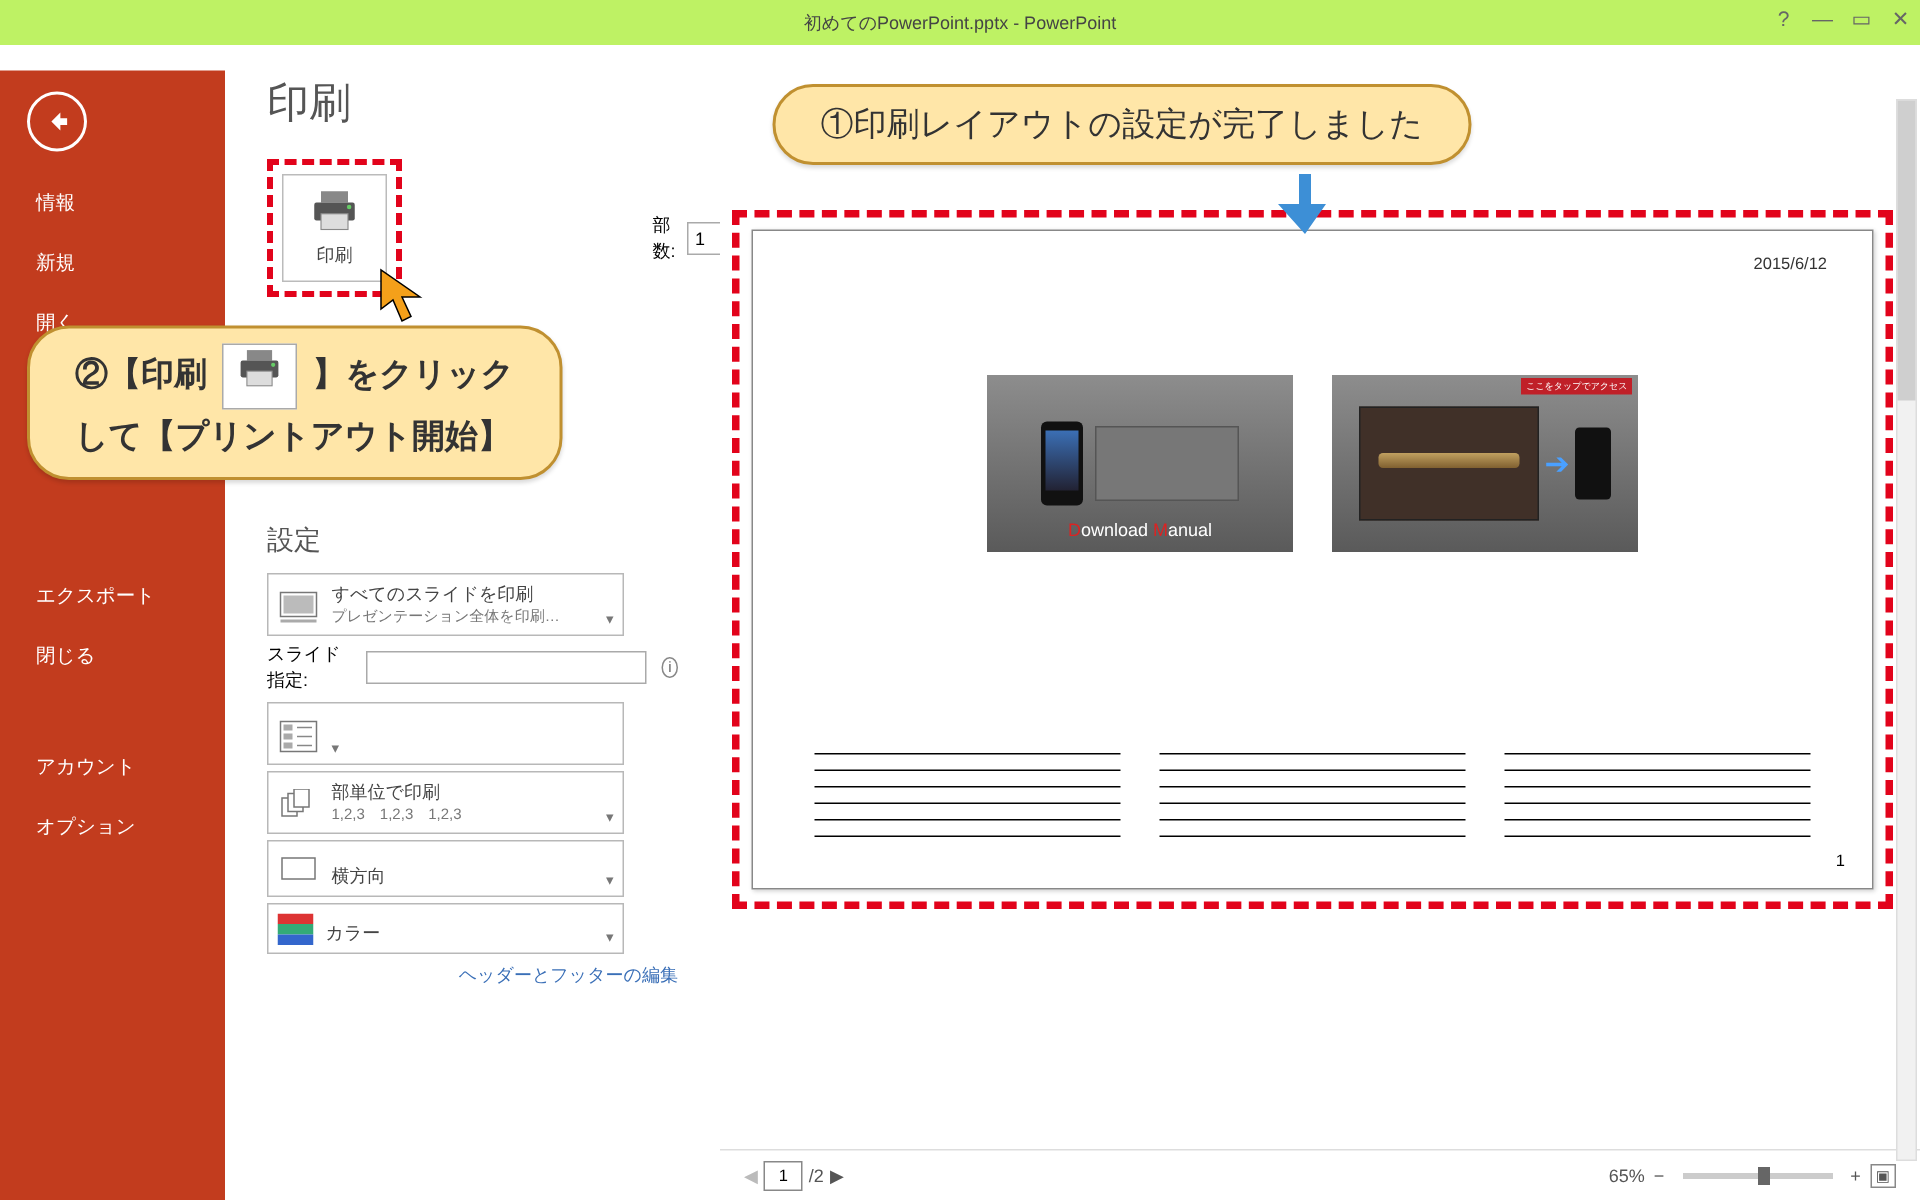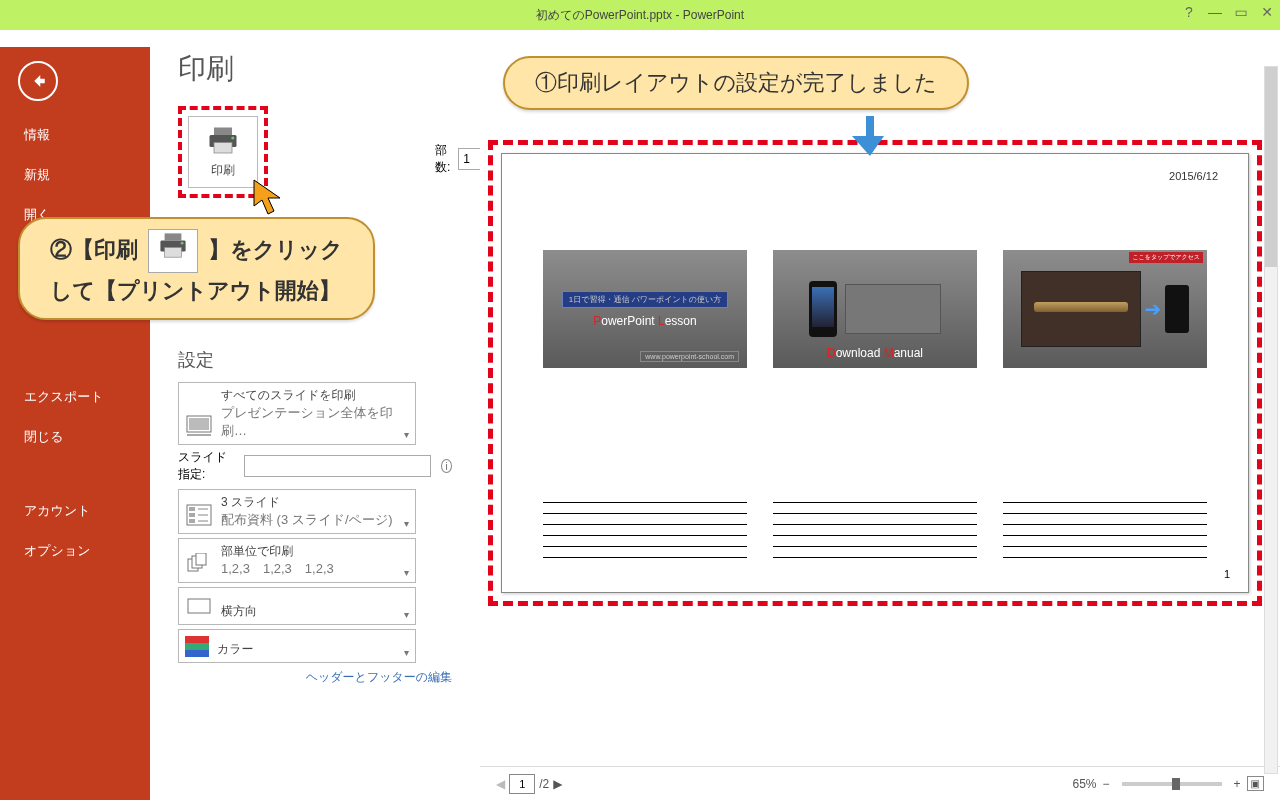--- a/index.html
+++ b/index.html
@@ -34,21 +34,21 @@
 .copies { position: absolute; left: 285px; top: 112px; display: flex; align-items: center; gap: 8px; font-size: 12px; }
 .copies input { width: 55px; height: 22px; border: 1px solid #aaa; padding: 2px 4px; font-size: 12px; }
 .spin { display: flex; flex-direction: column; border: 1px solid #aaa; border-left: none; }
 .spin span { width: 14px; height: 10px; font-size: 7px; text-align: center; cursor: pointer; line-height: 10px; color: #666; }
 
 .section-h { font-size: 18px; color: #555; margin: 150px 0 10px 0; }
 .dd { width: 238px; min-height: 42px; border: 1px solid #b8b8b8; display: flex; align-items: flex-end; padding: 4px 6px; gap: 8px; cursor: pointer; margin-bottom: 4px; background: #fff; }
 .dd .icon { width: 28px; height: 28px; display: flex; align-items: center; justify-content: center; flex-shrink: 0; }
 .dd .txt { flex: 1; font-size: 12px; color: #444; line-height: 1.4; }
 .dd .txt .t1 { }
-.dd .txt .t2 { color: #777; font-size: 13px; }
+.dd .txt .t2 { color: #777; font-size: 10px; }
 .dd .caret { color: #777; font-size: 10px; }
 
 .slidespec { display: flex; align-items: center; gap: 10px; margin: 3px 0 6px 0; font-size: 12px; }
 .slidespec input { flex: 1; height: 22px; border: 1px solid #aaa; padding: 2px 4px; }
 .info-i { width: 14px; height: 14px; border: 1px solid #888; border-radius: 50%; font-size: 10px; color: #666; display: flex; align-items: center; justify-content: center; cursor: pointer; }
 
 .dd.single { min-height: 34px; }
 .dd.color .swatch { width: 24px; height: 22px; }
 .linklike { text-align: right; font-size: 12px; color: #3a6fb7; cursor: pointer; margin-top: 6px; }
 
@@ -72,21 +72,21 @@
 .pfooter .spacer { flex: 1; }
 .slider { width: 100px; height: 4px; background: #ccc; position: relative; margin: 0 6px; }
 .slider .thumb { position: absolute; left: 50%; top: -4px; width: 8px; height: 12px; background: #666; }
 
 
 .vscroll { position: absolute; right: 2px; top: 36px; width: 14px; height: 708px; background: #f1f1f1; border: 1px solid #ddd; }
 .vscroll .thumb { width: 100%; height: 200px; background: #cfcfcf; }
 
 
 .callout { position: absolute; background: #ffe6a8; border: 2px solid #c09030; border-radius: 28px; padding: 10px 30px; font-size: 22px; color: #333; box-shadow: 0 2px 3px rgba(0,0,0,0.15); }
-.callout1 { left: 503px; top: 56px; }
+.callout1 { left: 515px; top: 56px; }
 .arrow-down { position: absolute; left: 852px; top: 116px; }
 .arrow-down svg { width: 36px; height: 40px; fill: #3d8fd6; }
 .callout2 { left: 18px; top: 217px; z-index: 10; line-height: 1.6; font-weight: bold; }
 .callout2 .printicon { display: inline-block; vertical-align: middle; margin: 0 4px; padding: 2px 6px; border: 1px solid #aaa; background: #fff; }
 .cursor { position: absolute; left: 252px; top: 178px; z-index: 12; }
 .cursor svg { width: 34px; height: 38px; }
 
 
 .s1 .ribbon { background: #253d84; padding: 2px 6px; border: 1px solid #6a7fc0; font-size: 8px; margin-bottom: 6px; }
 .s1 .ribtxt { font-size: 8px; color: #ccc; }
@@ -195,24 +195,20 @@
           <svg width="26" height="22" viewBox="0 0 26 22">
               <rect x="1" y="1" width="24" height="20" fill="none" stroke="#777"></rect>
               <rect x="3" y="3" width="6" height="4" fill="#aaa"></rect>
               <rect x="3" y="9" width="6" height="4" fill="#aaa"></rect>
               <rect x="3" y="15" width="6" height="4" fill="#aaa"></rect>
               <line x1="12" y1="5" x2="22" y2="5" stroke="#888"></line>
               <line x1="12" y1="11" x2="22" y2="11" stroke="#888"></line>
               <line x1="12" y1="17" x2="22" y2="17" stroke="#888"></line>
             </svg>
         </div>
-        <div class="txt">
-          <div class="t1">3 スライド</div>
-          <div class="t2">配布資料 (3 スライド/ページ)</div>
-        </div>
         <div class="caret">▾</div>
       </div>
 
       <div class="dd">
         <div class="icon">
           <svg width="26" height="22" viewBox="0 0 26 22">
               <rect x="2" y="6" width="10" height="12" fill="none" stroke="#777"></rect>
               <rect x="6" y="3" width="10" height="12" fill="#fff" stroke="#777"></rect>
               <rect x="10" y="0" width="10" height="12" fill="#fff" stroke="#777"></rect>
             </svg>
@@ -252,27 +248,20 @@
 
       <div class="linklike">ヘッダーとフッターの編集</div>
     </div>
 
     <div class="preview">
       <div class="preview-inner">
         <div class="page-frame">
           <div class="page">
             <div class="date">2015/6/12</div>
             <div class="slides-row">
-              <div class="slide s1">
-                <div style="text-align:center">
-                  <div class="ribbon"><span class="ribtxt">1日で習得・通信 パワーポイントの使い方</span></div>
-                  <div class="big"><span class="red">P</span><span>owerPoint</span> <span class="red">L</span><span>esson</span></div>
-                </div>
-                <div class="link">www.powerpoint-school.com</div>
-              </div>
               <div class="slide s2">
                 <div style="display:flex;align-items:center;gap:8px;padding:0 8px">
                   <span class="phone"></span>
                   <div class="panel"></div>
                 </div>
                 <div class="dm"><span class="red">D</span><span>ownload</span> <span class="red">M</span><span>anual</span></div>
               </div>
               <div class="slide s3">
                 <div class="lab">ここをタップでアクセス</div>
                 <div style="display:flex;align-items:center;gap:2px">

